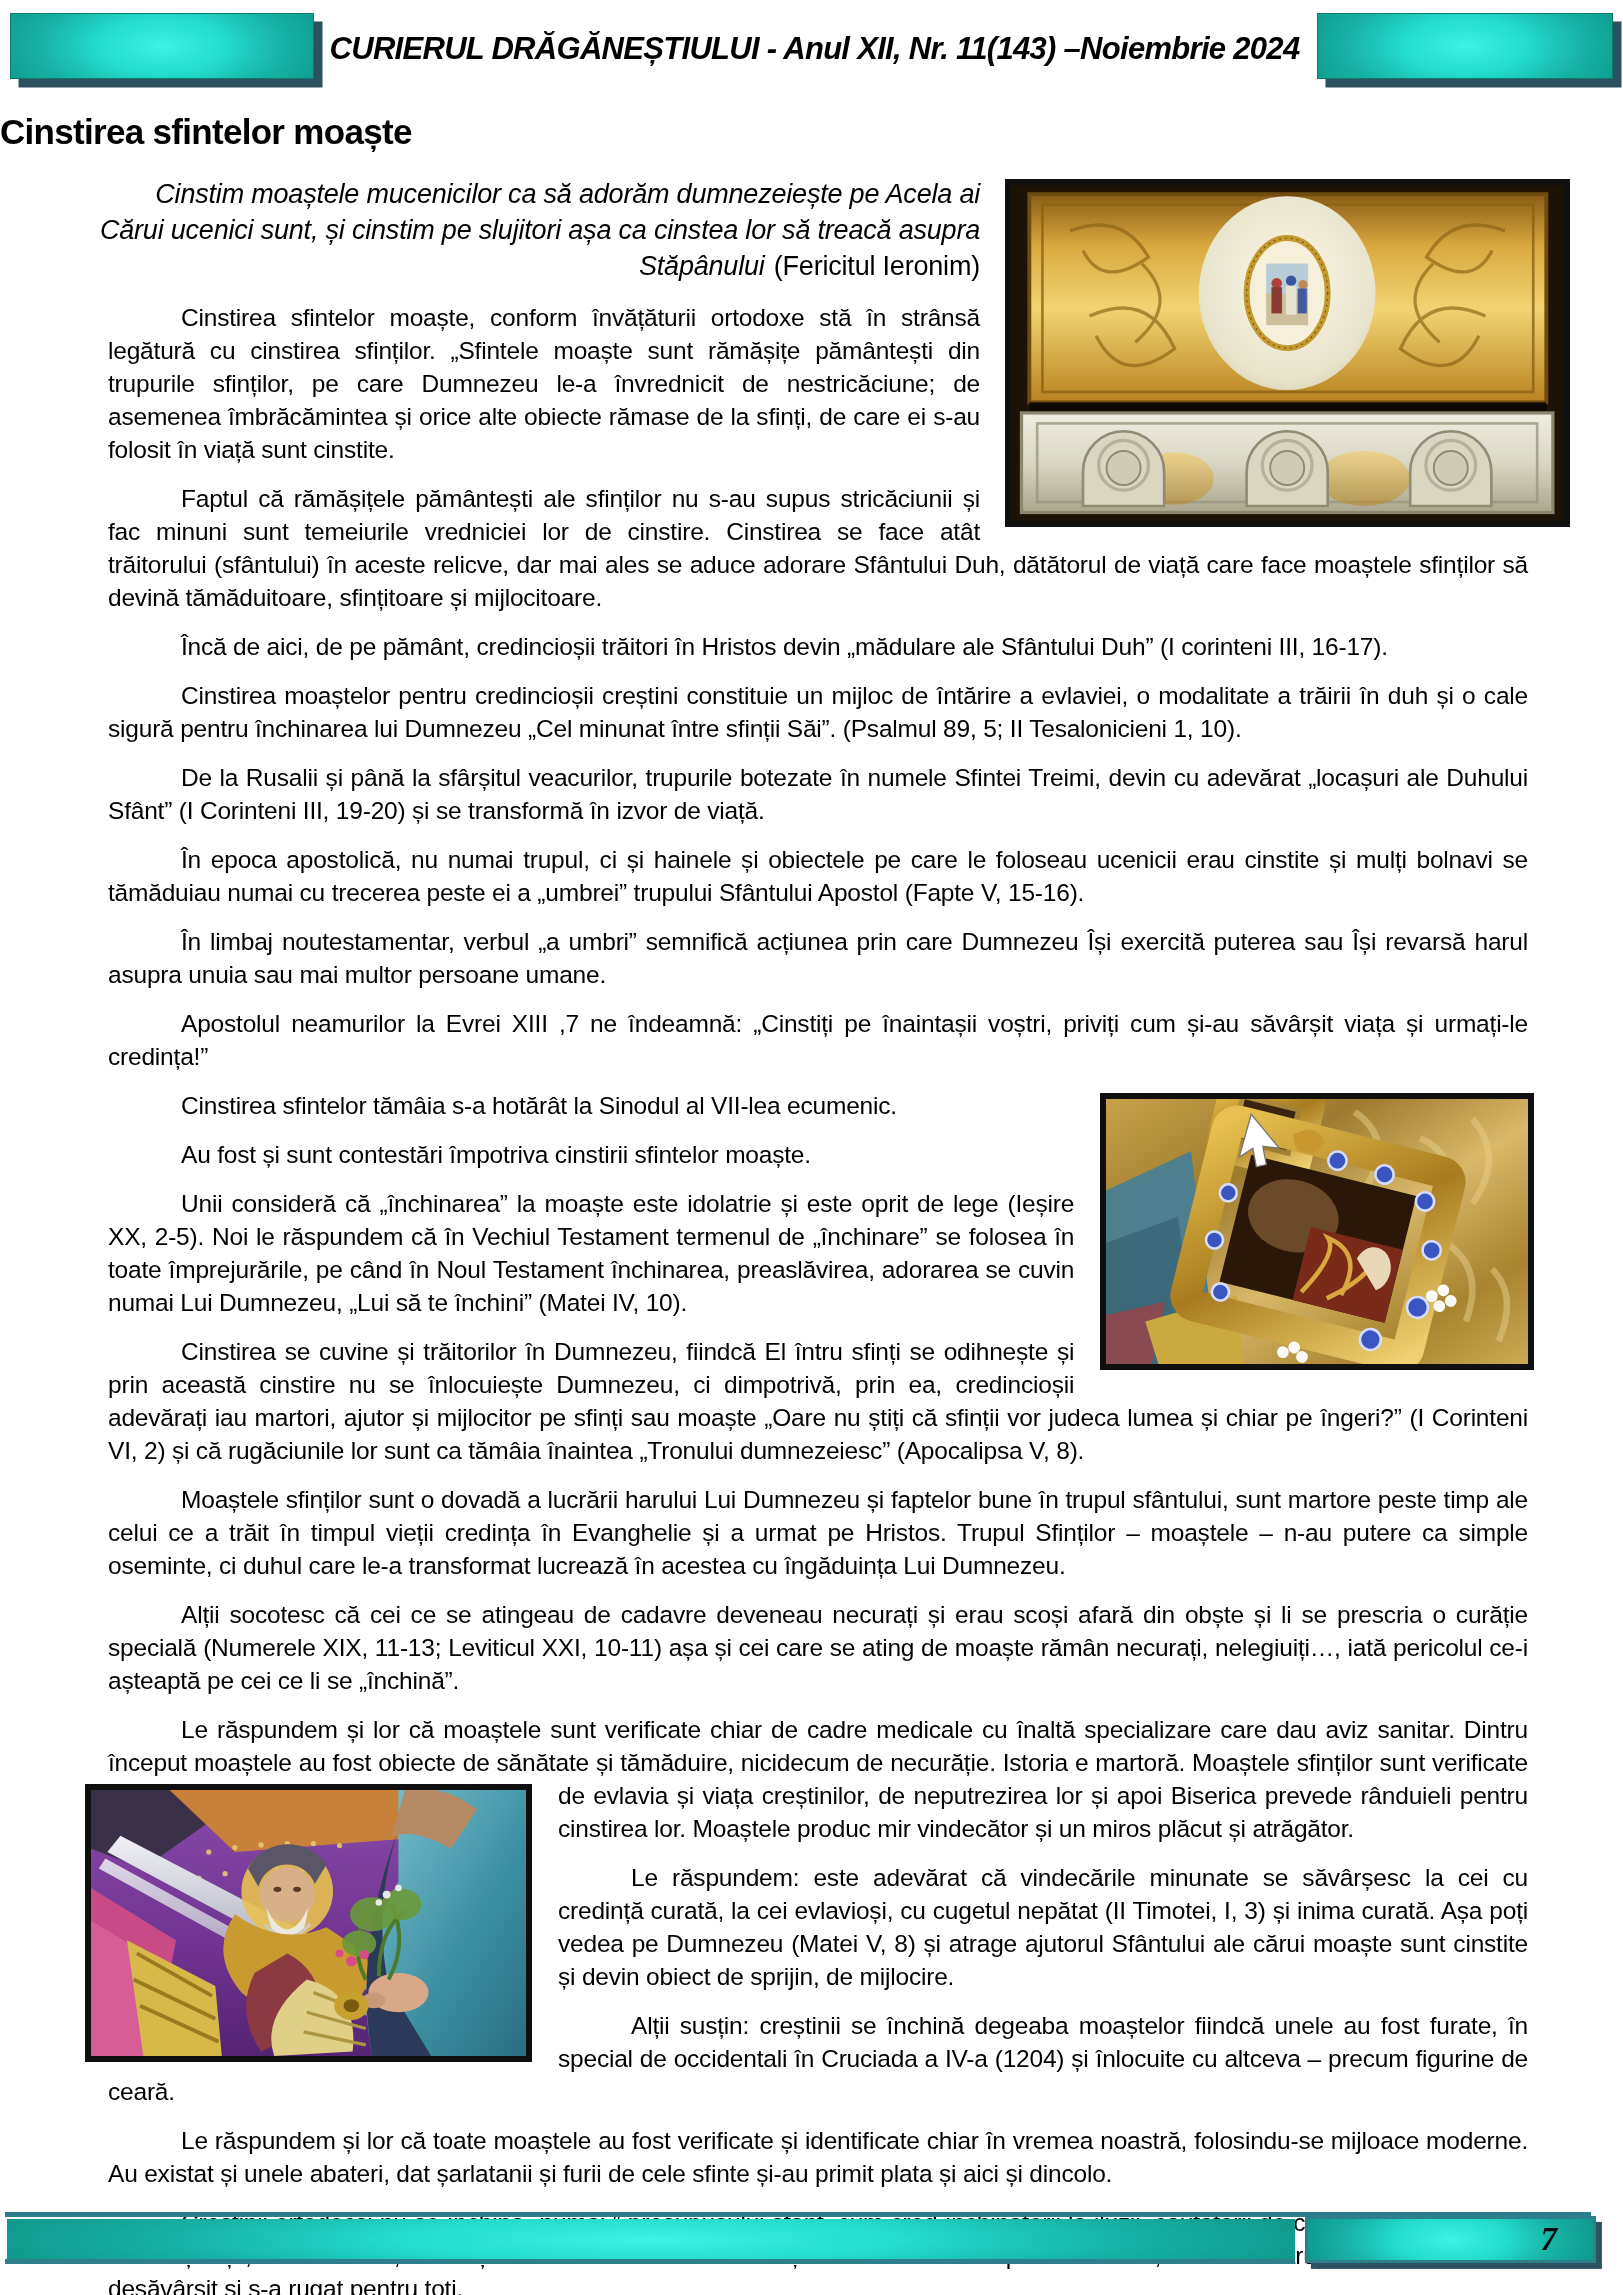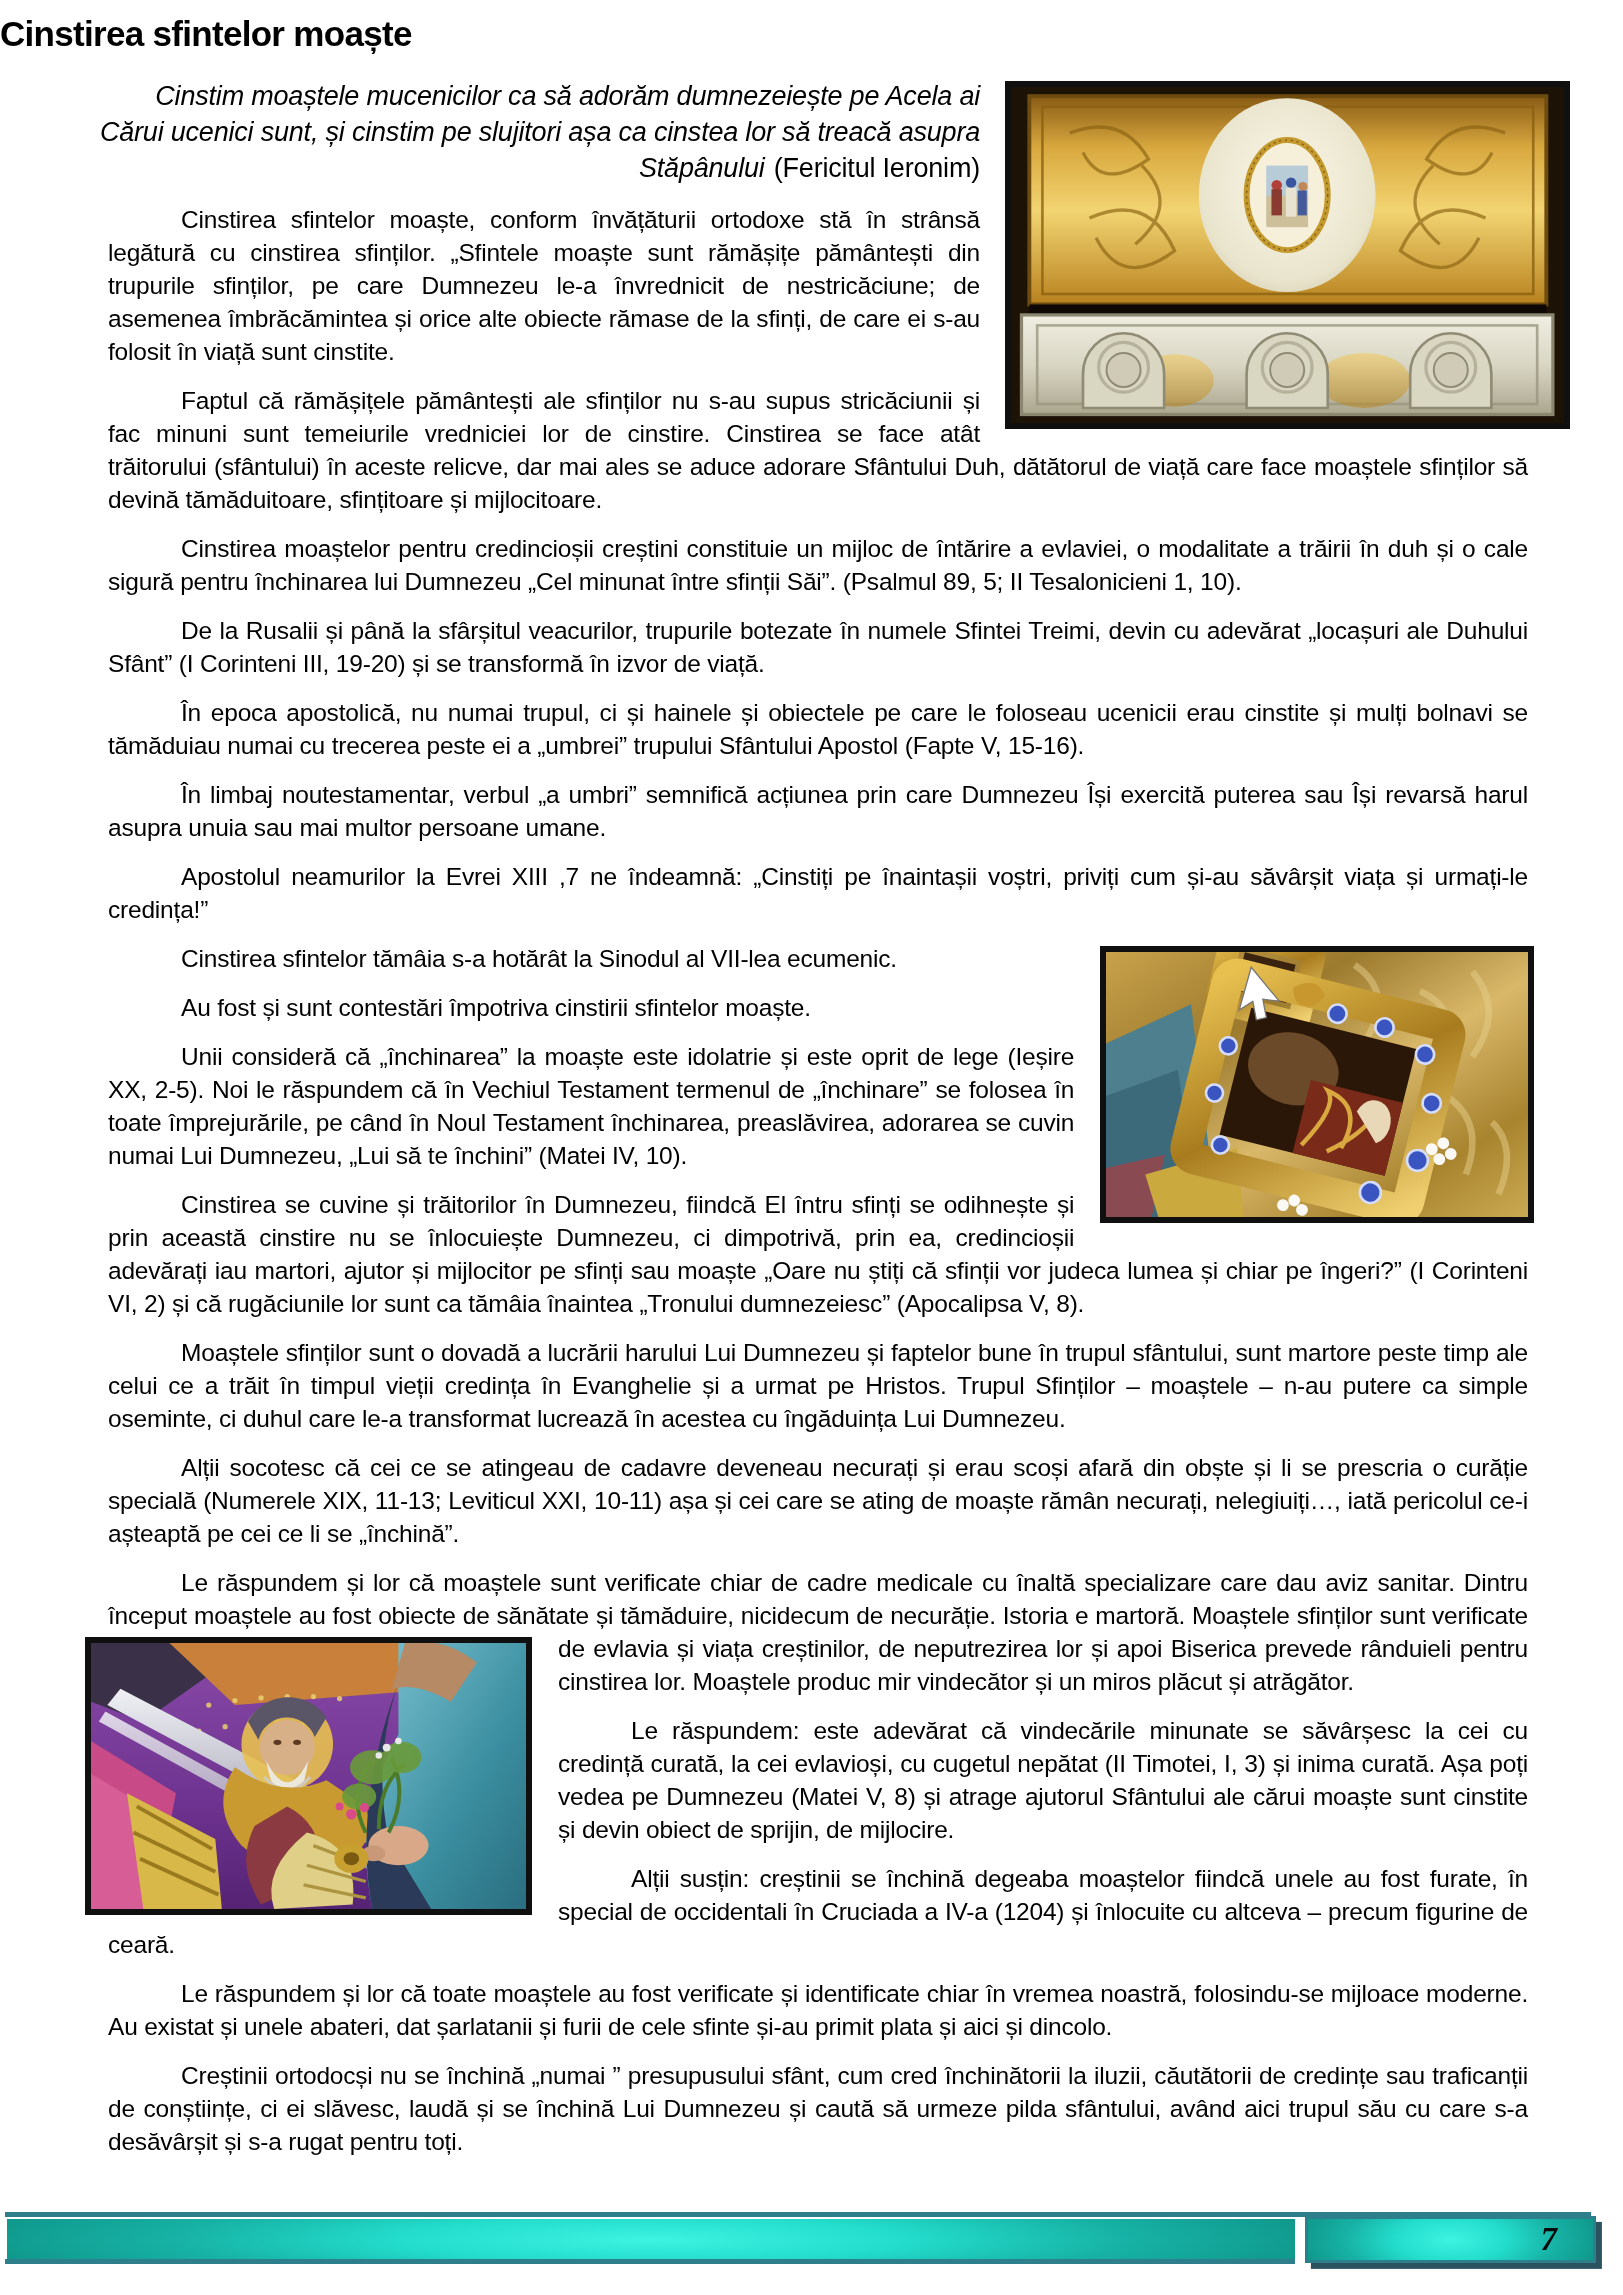--- a/index.html
+++ b/index.html
@@ -71,20 +71,25 @@
   .page-number{
     font-family:"Liberation Serif", serif;
     font-style:italic;font-weight:bold;font-size:33px;color:#0a0a0a;
   }
 </style>
 </head>
 <body>
 
 <div class="page">
 
+  <div class="masthead">
+    <div class="teal-block left"></div>
+    <div class="masthead-title">CURIERUL DRĂGĂNEȘTIULUI - Anul XII, Nr. 11(143) –Noiembrie 2024</div>
+    <div class="teal-block right"></div>
+  </div>
 
   <div class="article-title">Cinstirea sfintelor moaște</div>
 
   <div class="article">
 
     <div class="photo float-r photo1" aria-label="racla aurita deschisa cu sfinte moaste">
       <svg viewBox="0 0 845 513" preserveAspectRatio="none">
         <defs>
           <linearGradient id="goldLid" x1="0" y1="0" x2="0" y2="1">
             <stop offset="0" stop-color="#8a5c16"></stop>
@@ -153,20 +158,21 @@
         </g>
       </svg>
     </div>
 
     <div class="quote">
       <span class="qt">Cinstim moaștele mucenicilor ca să adorăm dumnezeiește pe Acela ai Cărui ucenici sunt, și cinstim pe slujitori așa ca cinstea lor să treacă asupra Stăpânului</span><span class="attr">(Fericitul Ieronim)</span>
     </div>
 
     <p>Cinstirea sfintelor moaște, conform învățăturii ortodoxe stă în strânsă legătură cu cinstirea sfinților. „Sfintele moaște sunt rămășițe pământești din trupurile sfinților, pe care Dumnezeu le-a învrednicit de nestricăciune; de asemenea îmbrăcămintea și orice alte obiecte rămase de la sfinți, de care ei s-au folosit în viață sunt cinstite.</p>
     <p>Faptul că rămășițele pământești ale sfinților nu s-au supus stricăciunii și fac minuni sunt temeiurile vredniciei lor de cinstire. Cinstirea se face atât trăitorului (sfântului) în aceste relicve, dar mai ales se aduce adorare Sfântului Duh, dătătorul de viață care face moaștele sfinților să devină tămăduitoare, sfințitoare și mijlocitoare.</p>
+    <p>Încă de aici, de pe pământ, credincioșii trăitori în Hristos devin „mădulare ale Sfântului Duh” (I corinteni III, 16-17).</p>
     <p>Cinstirea moaștelor pentru credincioșii creștini constituie un mijloc de întărire a evlaviei, o modalitate a trăirii în duh și o cale sigură pentru închinarea lui Dumnezeu „Cel minunat între sfinții Săi”. (Psalmul 89, 5; II Tesalonicieni 1, 10).</p>
     <p>De la Rusalii și până la sfârșitul veacurilor, trupurile botezate în numele Sfintei Treimi, devin cu adevărat „locașuri ale Duhului Sfânt” (I Corinteni III, 19-20) și se transformă în izvor de viață.</p>
     <p>În epoca apostolică, nu numai trupul, ci și hainele și obiectele pe care le foloseau ucenicii erau cinstite și mulți bolnavi se tămăduiau numai cu trecerea peste ei a „umbrei” trupului Sfântului Apostol (Fapte V, 15-16).</p>
     <p>În limbaj noutestamentar, verbul „a umbri” semnifică acțiunea prin care Dumnezeu Își exercită puterea sau Își revarsă harul asupra unuia sau mai multor persoane umane.</p>
     <p>Apostolul neamurilor  la Evrei XIII ,7 ne îndeamnă: „Cinstiți pe înaintașii voștri, priviți cum și-au săvârșit viața și urmați-le credința!”</p>
 
     <div class="photo float-r photo2" aria-label="racla ferecata in aur cu pietre pretioase">
       <svg viewBox="0 0 645 405" preserveAspectRatio="none">
         <defs>
           <linearGradient id="brocade" x1="0" y1="0" x2="1" y2="1">

